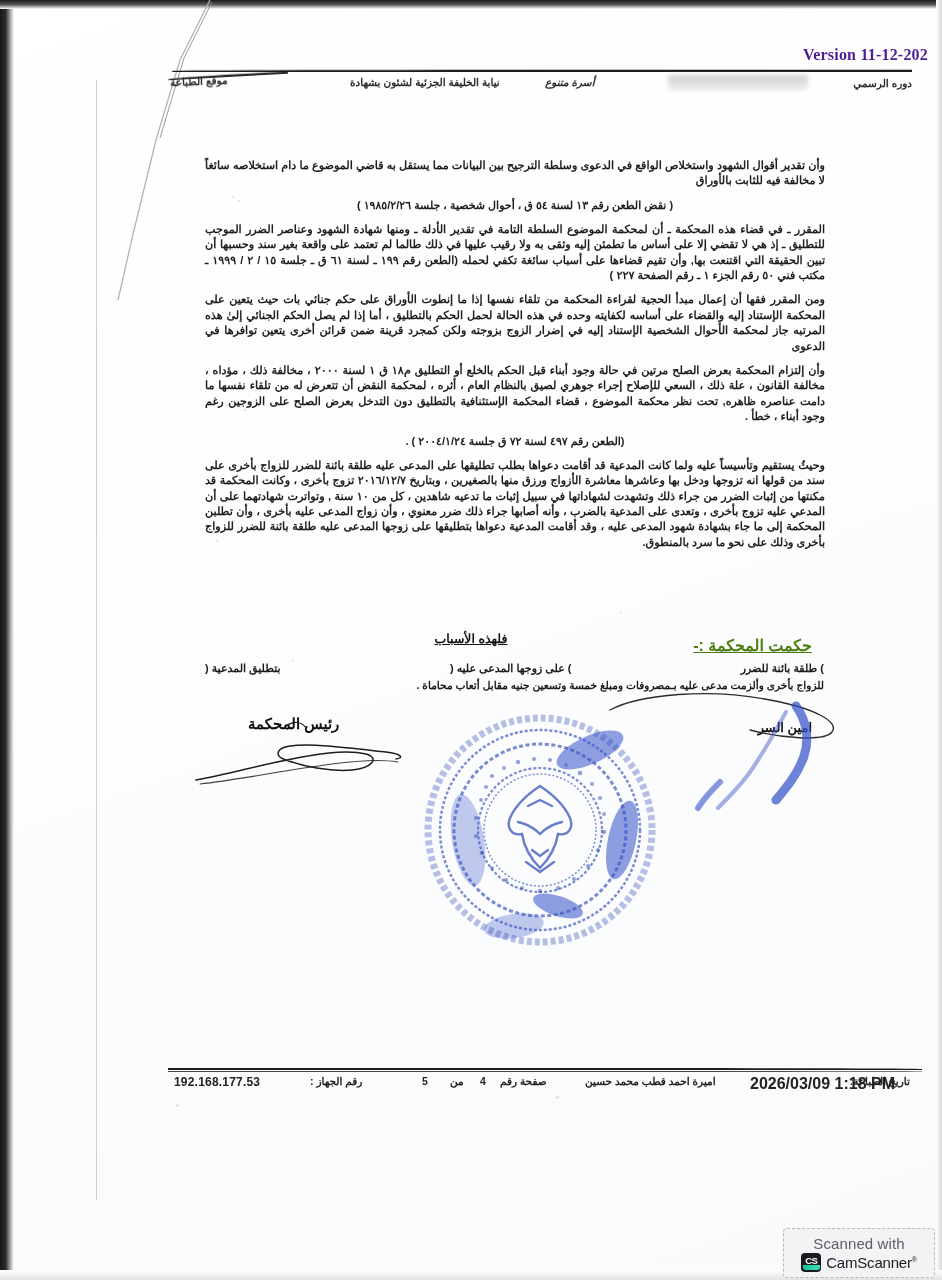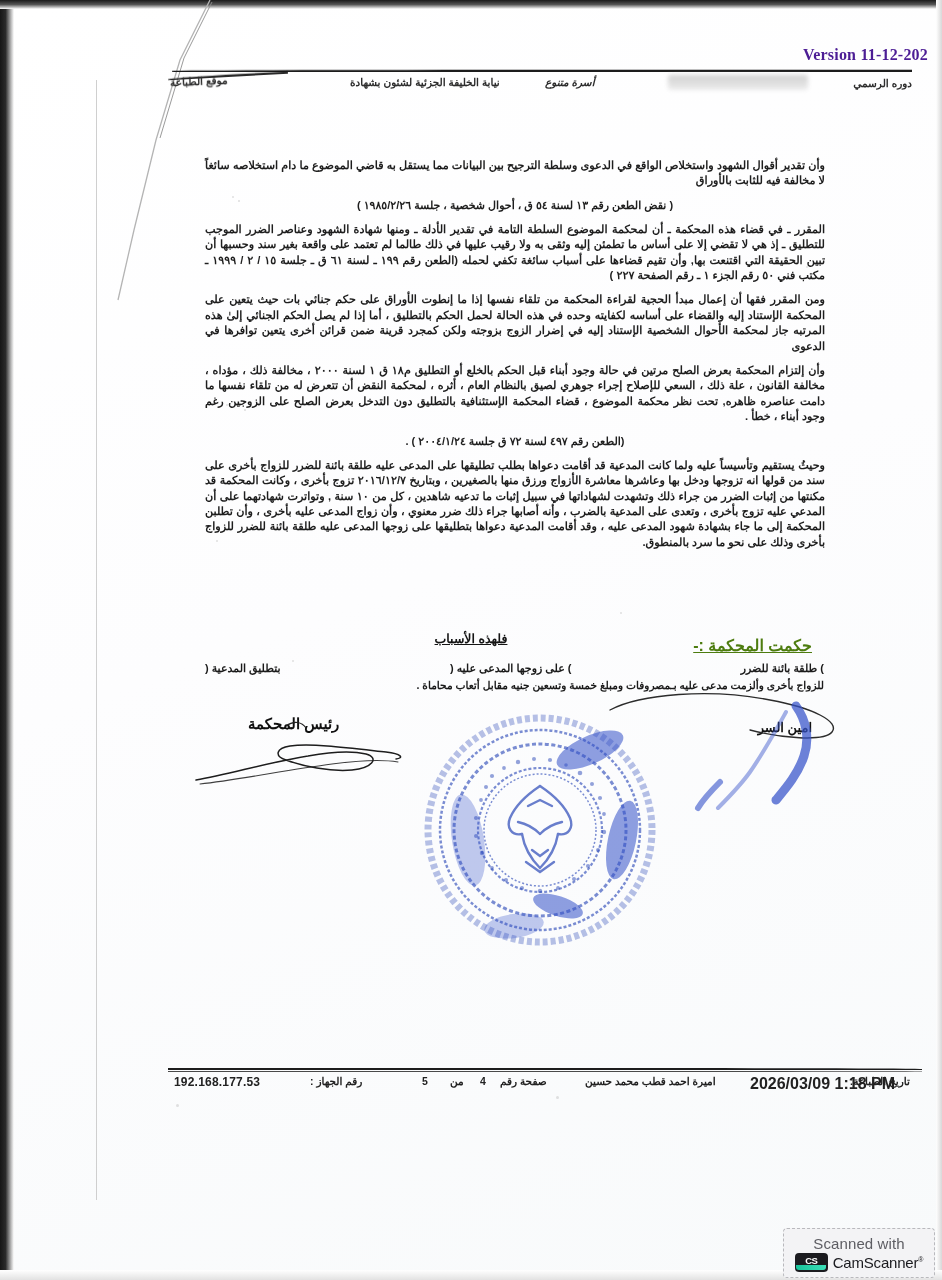--- a/index.html
+++ b/index.html
@@ -319,21 +319,21 @@
     color: #5d5d63;
     font-family: "Liberation Sans", sans-serif;
     letter-spacing: .1px;
   }
   .cs-bottom {
     display: flex;
     align-items: center;
     gap: 5px;
   }
   .cs-logo {
-    width: 33px; height: 19px;
+    width: 20px; height: 19px;
     border-radius: 4px;
     background: #1b1b1f;
     position: relative;
     display: flex;
     align-items: center;
     justify-content: center;
   }
   .cs-logo::after {
     content: "";
     position: absolute;

